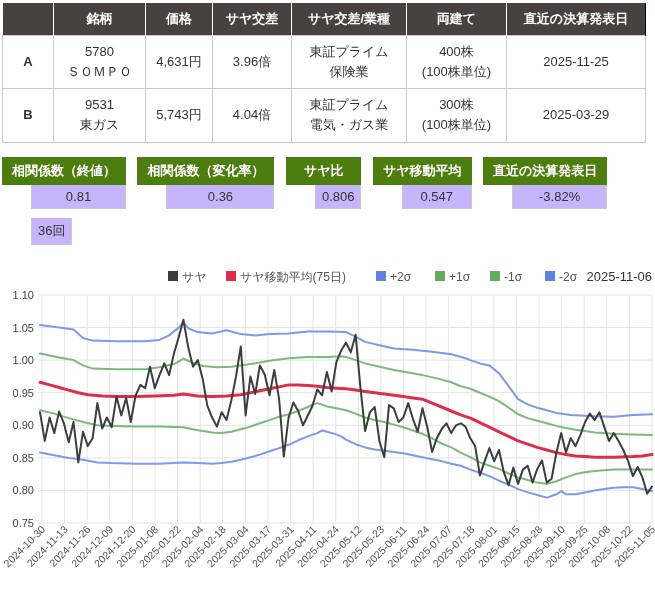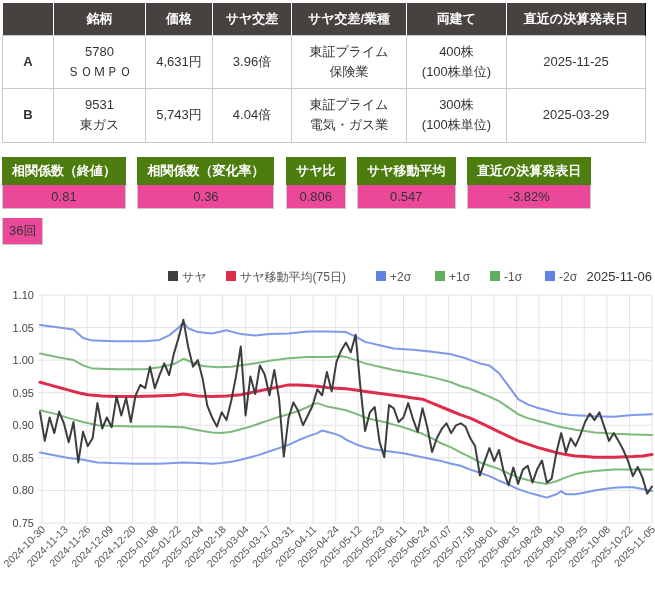--- a/index.html
+++ b/index.html
@@ -17,21 +17,21 @@
   .c0{width:51px;} .c1{width:92px;} .c2{width:67px;} .c3{width:79px;}
   .c4{width:115px;} .c5{width:100px;} .c6{width:139px;}
 
   
   .statrow{margin:14px 0 0 2px;}
   .statbox{display:inline-block;vertical-align:top;margin-right:7px;text-align:center;
            font-size:13px;}
   .statbox .hd{background:#4d7c0f;color:#fff;font-weight:bold;padding:5px 10px;
                white-space:nowrap;}
   .statbox .vl{border:1px solid #c9c9c9;border-top:none;padding:4px 6px;color:#333;
-               background:#ec4899;}
+               background:#c4b5fd;margin-left:29px;}
   .crossrow{margin:9px 0 0 2px;}
 
   
   .chartwrap{position:relative;margin-top:4px;width:655px;}
   svg text{font-family:"Liberation Sans",sans-serif;}
 </style>
 </head>
 <body>
 
 <table class="pair">

